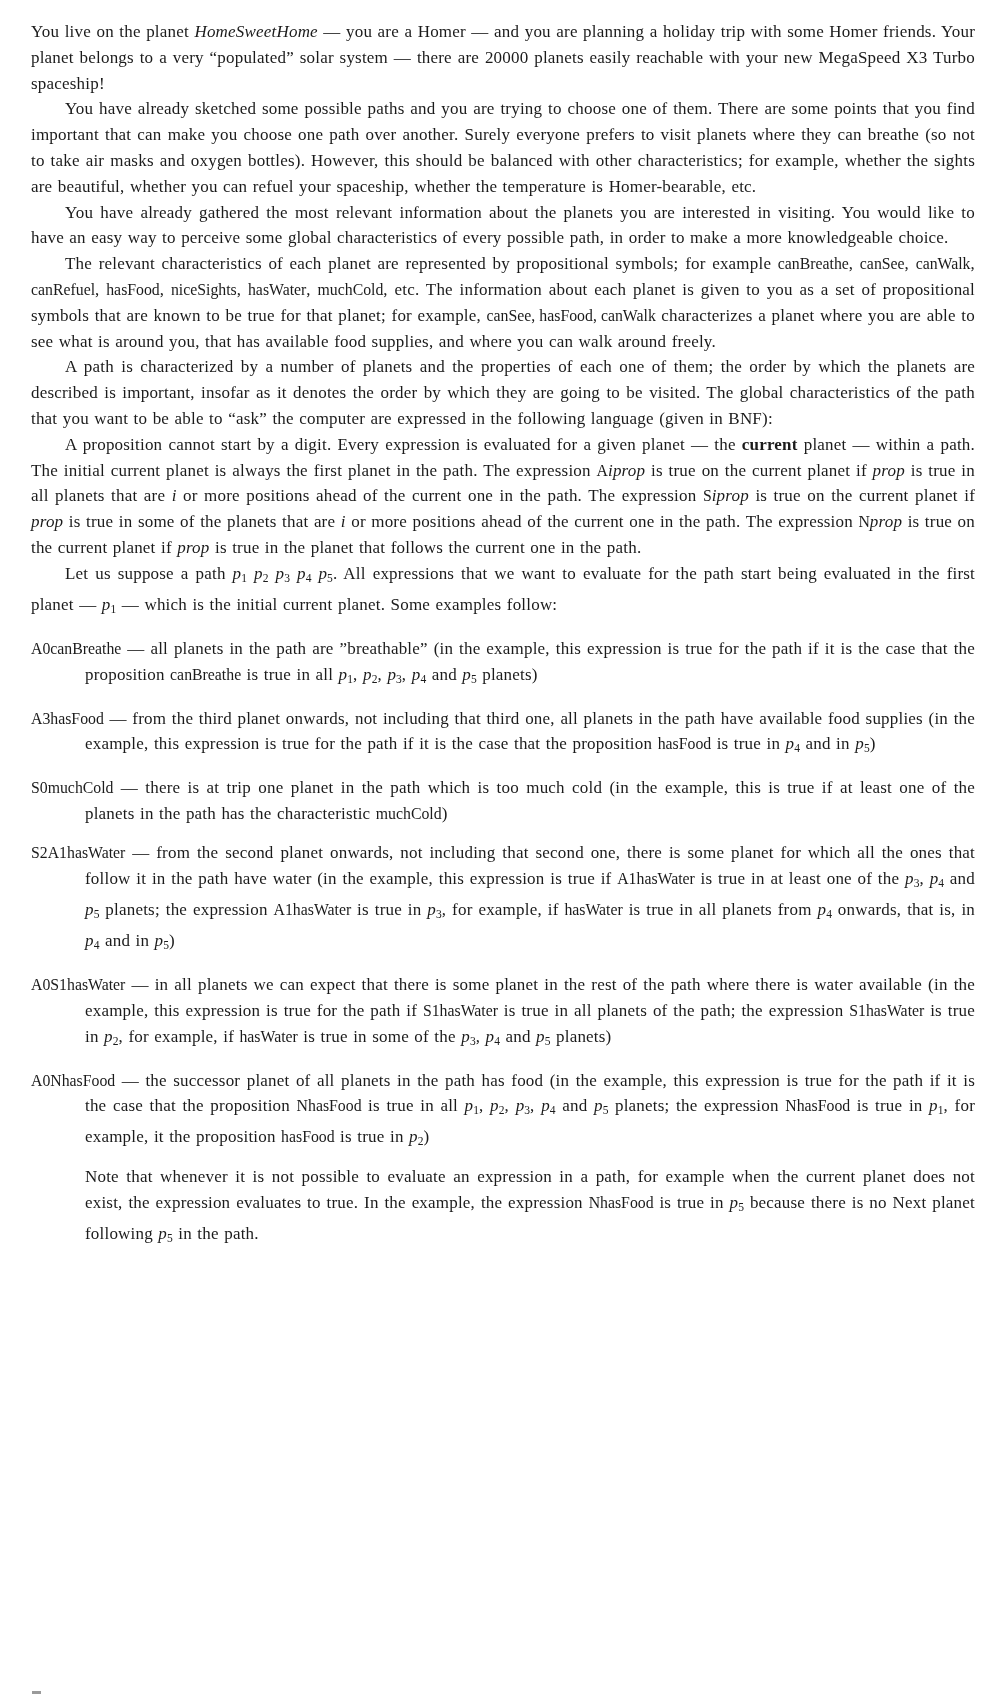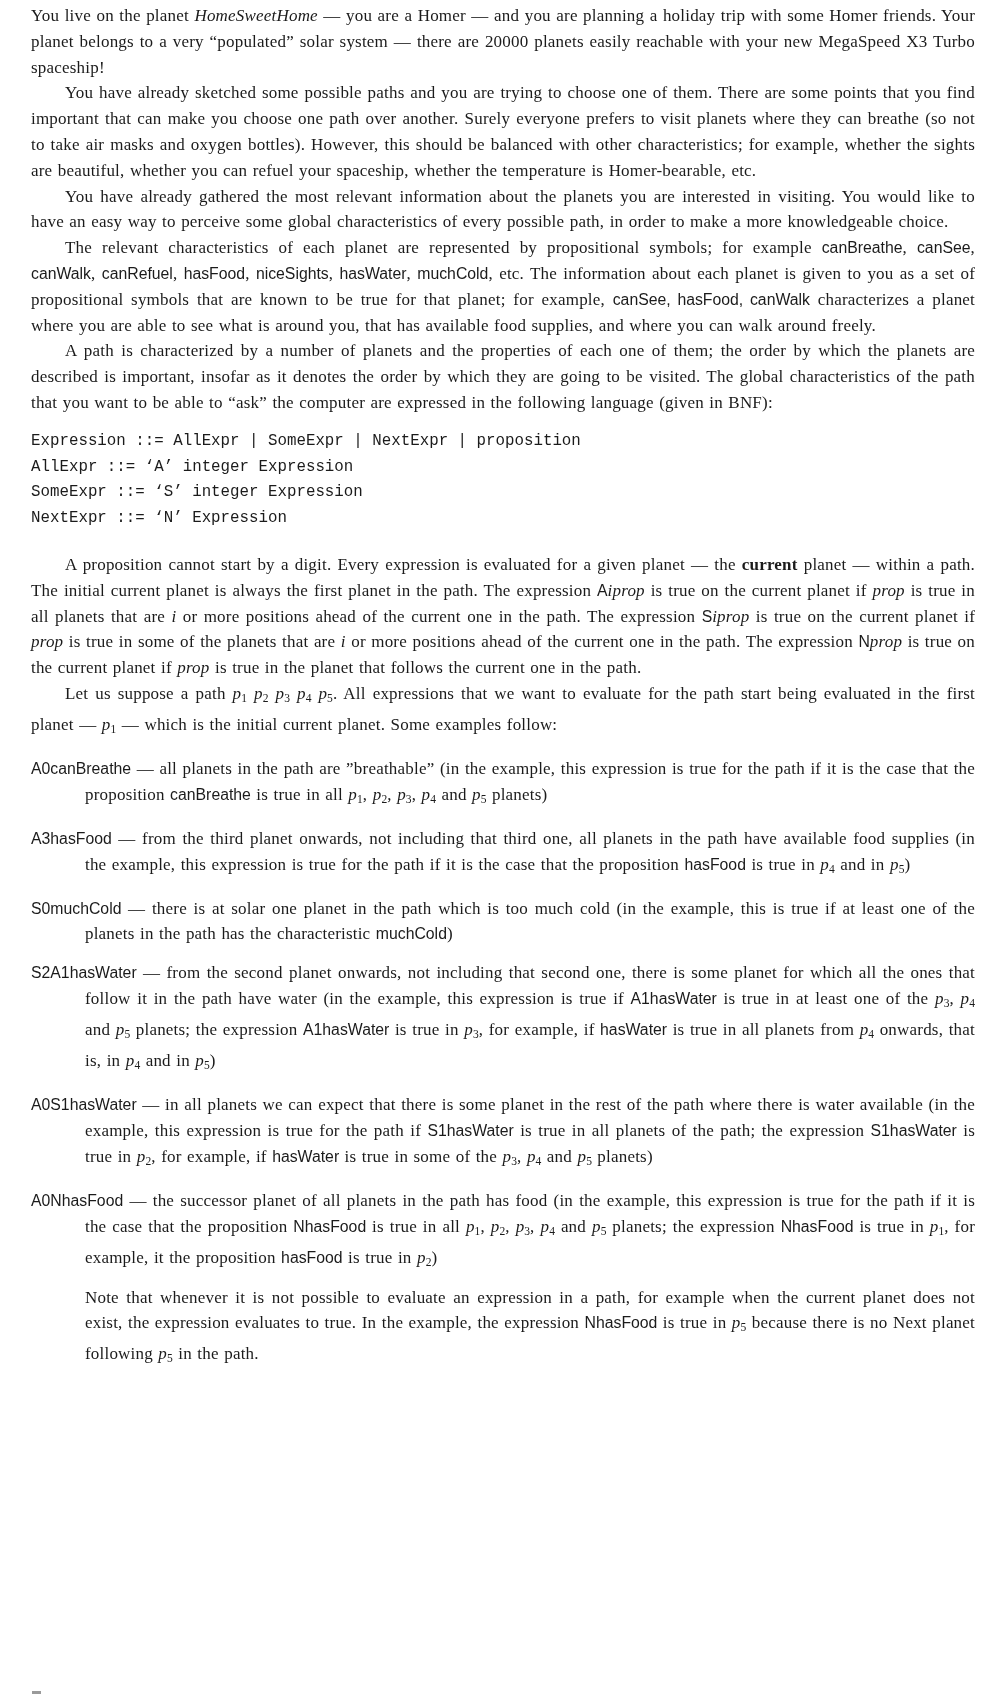--- a/index.html
+++ b/index.html
@@ -11,21 +11,21 @@
     font-size: 17px;
     line-height: 25.8px;
     color: #1b1b1b;
     letter-spacing: 0.2px;
     word-spacing: 1px;
   }
   .page {
     position: relative;
     box-sizing: border-box;
     width: 1006px; height: 1699px;
-    padding: 3px 31px 0 31px;
+    padding: 19px 31px 0 31px;
     text-align: justify;
   }
   p { margin: 0; text-indent: 34px; }
   p.noindent { text-indent: 0; }
   p.gap-top { margin-top: 10px; }
   pre.code {
     font-family: "Liberation Mono", monospace;
     font-size: 15.8px;
     line-height: 25.8px;
     margin: 13px 0 20px 0;
@@ -42,21 +42,21 @@
   p.note {
     margin-top: 9px;
     margin-left: 54px;
     text-indent: 0;
   }
   .s-rm { }
   .s-it { font-style: italic; }
   .s-bf { font-weight: bold; margin-top: 22px; }
   .s-v  { font-style: italic; }
   .s-tt {
-    font-family: Liberation Sans, sans-serif;
+    font-family: Liberation Serif, serif;
     font-size: 0.93em;
     letter-spacing: 0;
     word-spacing: 0;
   }
   .s-sb {
     font-size: 0.68em;
     vertical-align: -0.28em;
     letter-spacing: 0;
   }
   .fragment {
@@ -68,27 +68,23 @@
 </style>
 </head>
 <body>
 
 <div class="page">
     <p class=" noindent"><span class="s-rm">You live on the planet </span><span class="s-it">HomeSweetHome</span><span class="s-rm"> — you are a Homer — and you are planning a holiday trip with some Homer friends. Your planet belongs to a very “populated” solar system — there are 20000 planets easily reachable with your new MegaSpeed X3 Turbo spaceship!</span></p>
     <p class=""><span class="s-rm">You have already sketched some possible paths and you are trying to choose one of them. There are some points that you find important that can make you choose one path over another. Surely everyone prefers to visit planets where they can breathe (so not to take air masks and oxygen bottles). However, this should be balanced with other characteristics; for example, whether the sights are beautiful, whether you can refuel your spaceship, whether the temperature is Homer-bearable, etc.</span></p>
     <p class=""><span class="s-rm">You have already gathered the most relevant information about the planets you are interested in visiting. You would like to have an easy way to perceive some global characteristics of every possible path, in order to make a more knowledgeable choice.</span></p>
     <p class=""><span class="s-rm">The relevant characteristics of each planet are represented by propositional symbols; for example </span><span class="s-tt">canBreathe</span><span class="s-rm">, </span><span class="s-tt">canSee</span><span class="s-rm">, </span><span class="s-tt">canWalk</span><span class="s-rm">, </span><span class="s-tt">canRefuel</span><span class="s-rm">, </span><span class="s-tt">hasFood</span><span class="s-rm">, </span><span class="s-tt">niceSights</span><span class="s-rm">, </span><span class="s-tt">hasWater</span><span class="s-rm">, </span><span class="s-tt">muchCold</span><span class="s-rm">, etc.  The information about each planet is given to you as a set of propositional symbols that are known to be true for that planet; for example, </span><span class="s-tt">canSee, hasFood, canWalk</span><span class="s-rm"> characterizes a planet where you are able to see what is around you, that has available food supplies, and where you can walk around freely.</span></p>
     <p class=""><span class="s-rm">A path is characterized by a number of planets and the properties of each one of them; the order by which the planets are described is important, insofar as it denotes the order by which they are going to be visited. The global characteristics of the path that you want to be able to “ask” the computer are expressed in the following language (given in BNF):</span></p>
-    <pre class="code">Expression ::= AllExpr | SomeExpr | NextExpr | proposition
-AllExpr ::= ‘A’ integer Expression
-SomeExpr ::= ‘S’ integer Expression
-NextExpr ::= ‘N’ Expression</pre>
     <p class=""><span class="s-rm">A proposition cannot start by a digit.  Every expression is evaluated for a given planet — the </span><span class="s-bf">current</span><span class="s-rm"> planet — within a path. The initial current planet is always the first planet in the path. The expression </span><span class="s-tt">A</span><span class="s-it">iprop</span><span class="s-rm"> is true on the current planet if </span><span class="s-it">prop</span><span class="s-rm"> is true in all planets that are </span><span class="s-it">i</span><span class="s-rm"> or more positions ahead of the current one in the path.  The expression </span><span class="s-tt">S</span><span class="s-it">iprop</span><span class="s-rm"> is true on the current planet if </span><span class="s-it">prop</span><span class="s-rm"> is true in some of the planets that are </span><span class="s-it">i</span><span class="s-rm"> or more positions ahead of the current one in the path.  The expression </span><span class="s-tt">N</span><span class="s-it">prop</span><span class="s-rm"> is true on the current planet if </span><span class="s-it">prop</span><span class="s-rm"> is true in the planet that follows the current one in the path.</span></p>
     <p class=""><span class="s-rm">Let us suppose a path </span><span class="s-v">p</span><span class="s-sb">1</span><span class="s-rm"> </span><span class="s-v">p</span><span class="s-sb">2</span><span class="s-rm"> </span><span class="s-v">p</span><span class="s-sb">3</span><span class="s-rm"> </span><span class="s-v">p</span><span class="s-sb">4</span><span class="s-rm"> </span><span class="s-v">p</span><span class="s-sb">5</span><span class="s-rm">. All expressions that we want to evaluate for the path start being evaluated in the first planet — </span><span class="s-v">p</span><span class="s-sb">1</span><span class="s-rm"> — which is the initial current planet. Some examples follow:</span></p>
     <p class="item"><span class="s-tt">A0canBreathe</span><span class="s-rm"> — all planets in the path are ”breathable” (in the example, this expression is true for the path if it is the case that the proposition </span><span class="s-tt">canBreathe</span><span class="s-rm"> is true in all </span><span class="s-v">p</span><span class="s-sb">1</span><span class="s-rm">, </span><span class="s-v">p</span><span class="s-sb">2</span><span class="s-rm">, </span><span class="s-v">p</span><span class="s-sb">3</span><span class="s-rm">, </span><span class="s-v">p</span><span class="s-sb">4</span><span class="s-rm"> and </span><span class="s-v">p</span><span class="s-sb">5</span><span class="s-rm"> planets)</span></p>
     <p class="item"><span class="s-tt">A3hasFood</span><span class="s-rm"> — from the third planet onwards, not including that third one, all planets in the path have available food supplies (in the example, this expression is true for the path if it is the case that the proposition </span><span class="s-tt">hasFood</span><span class="s-rm"> is true in </span><span class="s-v">p</span><span class="s-sb">4</span><span class="s-rm"> and in </span><span class="s-v">p</span><span class="s-sb">5</span><span class="s-rm">)</span></p>
-    <p class="item"><span class="s-tt">S0muchCold</span><span class="s-rm"> — there is at solar one planet in the path which is too much cold (in the example, this is true if at least one of the planets in the path has the characteristic </span><span class="s-tt">muchCold</span><span class="s-rm">)</span></p>
+    <p class="item"><span class="s-tt">S0muchCold</span><span class="s-rm"> — there is at trip one planet in the path which is too much cold (in the example, this is true if at least one of the planets in the path has the characteristic </span><span class="s-tt">muchCold</span><span class="s-rm">)</span></p>
     <p class="item"><span class="s-tt">S2A1hasWater</span><span class="s-rm"> — from the second planet onwards, not including that second one, there is some planet for which all the ones that follow it in the path have water (in the example, this expression is true if </span><span class="s-tt">A1hasWater</span><span class="s-rm"> is true in at least one of the </span><span class="s-v">p</span><span class="s-sb">3</span><span class="s-rm">, </span><span class="s-v">p</span><span class="s-sb">4</span><span class="s-rm"> and </span><span class="s-v">p</span><span class="s-sb">5</span><span class="s-rm"> planets; the expression </span><span class="s-tt">A1hasWater</span><span class="s-rm"> is true in </span><span class="s-v">p</span><span class="s-sb">3</span><span class="s-rm">, for example, if </span><span class="s-tt">hasWater</span><span class="s-rm"> is true in all planets from </span><span class="s-v">p</span><span class="s-sb">4</span><span class="s-rm"> onwards, that is, in </span><span class="s-v">p</span><span class="s-sb">4</span><span class="s-rm"> and in </span><span class="s-v">p</span><span class="s-sb">5</span><span class="s-rm">)</span></p>
     <p class="item"><span class="s-tt">A0S1hasWater</span><span class="s-rm"> — in all planets we can expect that there is some planet in the rest of the path where there is water available (in the example, this expression is true for the path if </span><span class="s-tt">S1hasWater</span><span class="s-rm"> is true in all planets of the path; the expression </span><span class="s-tt">S1hasWater</span><span class="s-rm"> is true in </span><span class="s-v">p</span><span class="s-sb">2</span><span class="s-rm">, for example, if </span><span class="s-tt">hasWater</span><span class="s-rm"> is true in some of the </span><span class="s-v">p</span><span class="s-sb">3</span><span class="s-rm">, </span><span class="s-v">p</span><span class="s-sb">4</span><span class="s-rm"> and </span><span class="s-v">p</span><span class="s-sb">5</span><span class="s-rm"> planets)</span></p>
     <p class="item"><span class="s-tt">A0NhasFood</span><span class="s-rm"> — the successor planet of all planets in the path has food (in the example, this expression is true for the path if it is the case that the proposition </span><span class="s-tt">NhasFood</span><span class="s-rm"> is true in all </span><span class="s-v">p</span><span class="s-sb">1</span><span class="s-rm">, </span><span class="s-v">p</span><span class="s-sb">2</span><span class="s-rm">, </span><span class="s-v">p</span><span class="s-sb">3</span><span class="s-rm">, </span><span class="s-v">p</span><span class="s-sb">4</span><span class="s-rm"> and </span><span class="s-v">p</span><span class="s-sb">5</span><span class="s-rm"> planets; the expression </span><span class="s-tt">NhasFood</span><span class="s-rm"> is true in </span><span class="s-v">p</span><span class="s-sb">1</span><span class="s-rm">, for example, it the proposition </span><span class="s-tt">hasFood</span><span class="s-rm"> is true in </span><span class="s-v">p</span><span class="s-sb">2</span><span class="s-rm">)</span></p>
     <p class="note"><span class="s-rm">Note that whenever it is not possible to evaluate an expression in a path, for example when the current planet does not exist, the expression evaluates to true.  In the example, the expression </span><span class="s-tt">NhasFood</span><span class="s-rm"> is true in </span><span class="s-v">p</span><span class="s-sb">5</span><span class="s-rm"> because there is no Next planet following </span><span class="s-v">p</span><span class="s-sb">5</span><span class="s-rm"> in the path.</span></p>
     <div class="fragment"></div>
   </div>
 
 </body></html>

